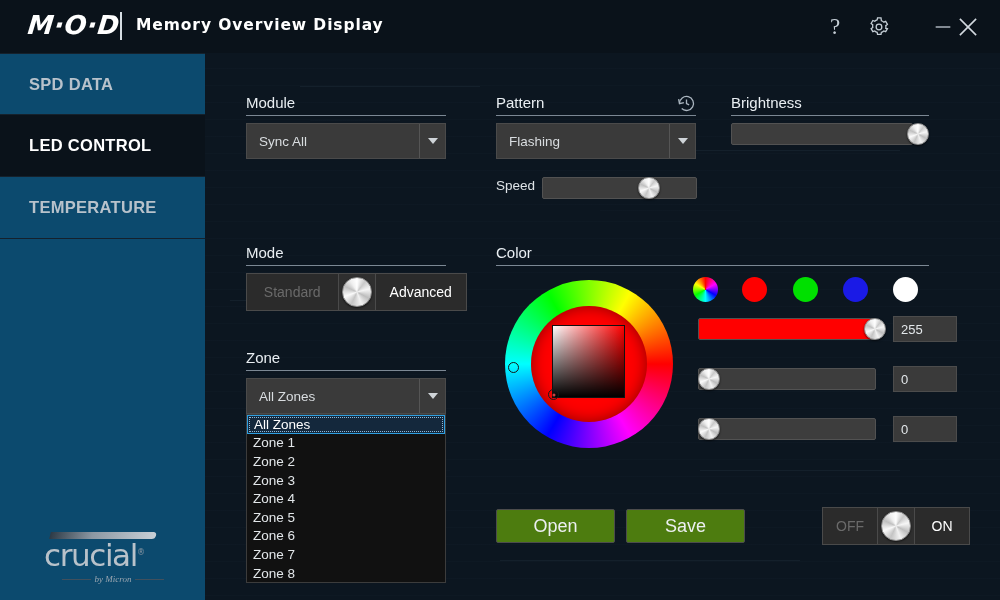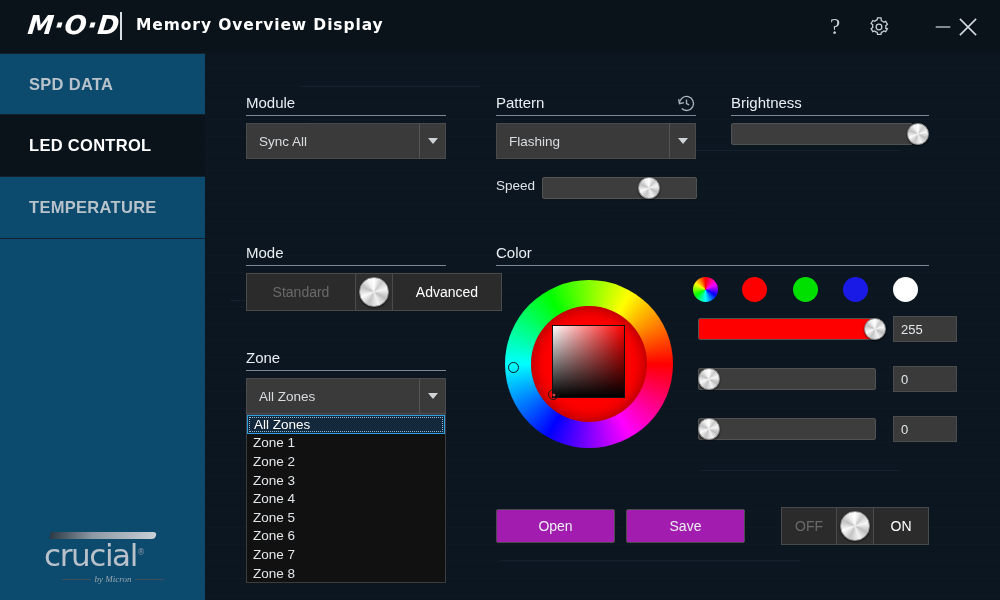--- a/index.html
+++ b/index.html
@@ -218,25 +218,25 @@
   .swatch {
     position: absolute;
     width: 25px; height: 25px;
     border-radius: 50%;
     cursor: default;
   }
 
   .btn {
     position: absolute;
     height: 34px;
-    background: #a21caf;
+    background: #4d7c0f;
     border: 1px solid #4c4c4c;
     border-radius: 2px;
     display: flex; align-items: center; justify-content: center;
-    font-size: 14px; color: #eceff1;
+    font-size: 18px; color: #eceff1;
     cursor: default;
   }
 
   
   .toggle {
     position: absolute;
     height: 38px;
     background: #2b2b2b;
     border: 1px solid #4a4a4a;
     display: flex; align-items: center;
@@ -411,21 +411,21 @@
 
   <div class="sec-title" style="left:731px; top:94px;">Brightness</div>
   <div class="sec-rule" style="left:731px; top:115px; width:198px;"></div>
   <div class="slider" id="bright-slider" style="left:731px; top:123px; width:198px; height:22px;">
     <div class="track" style="width:182px;"></div>
     <div class="knob" id="bright-knob" style="width: 22px; height: 22px; top: 0px; left: 176px;"></div>
   </div>
 
   <div class="sec-title" style="left:246px; top:244px;">Mode</div>
   <div class="sec-rule" style="left:246px; top:265px; width:200px;"></div>
-  <div class="toggle" style="left:246px; top:273px; width:256px;">
+  <div class="toggle" style="left:246px; top:273px; width:221px;">
     <div class="lbl off">Standard</div>
     <div class="knobcell">
       <div class="knob"></div>
     </div>
     <div class="lbl on">Advanced</div>
   </div>
 
   <div class="sec-title" style="left:246px; top:349px;">Zone</div>
   <div class="sec-rule" style="left:246px; top:370px; width:200px;"></div>
   <div class="select" style="left:246px; top:378px; width:200px;">
@@ -504,21 +504,21 @@
         <span>0</span>
       </div>
     </div>
 
   <div class="btn" style="left:496px; top:509px; width:119px;">
     <span>Open</span>
   </div>
   <div class="btn" style="left:626px; top:509px; width:119px;">
     <span>Save</span>
   </div>
-  <div class="toggle" style="left:781px; top:507px; width:148px;">
+  <div class="toggle" style="left:822px; top:507px; width:148px;">
     <div class="lbl off">OFF</div>
     <div class="knobcell">
       <div class="knob"></div>
     </div>
     <div class="lbl on">ON</div>
   </div>
 
 </div>
 
 </body></html>

